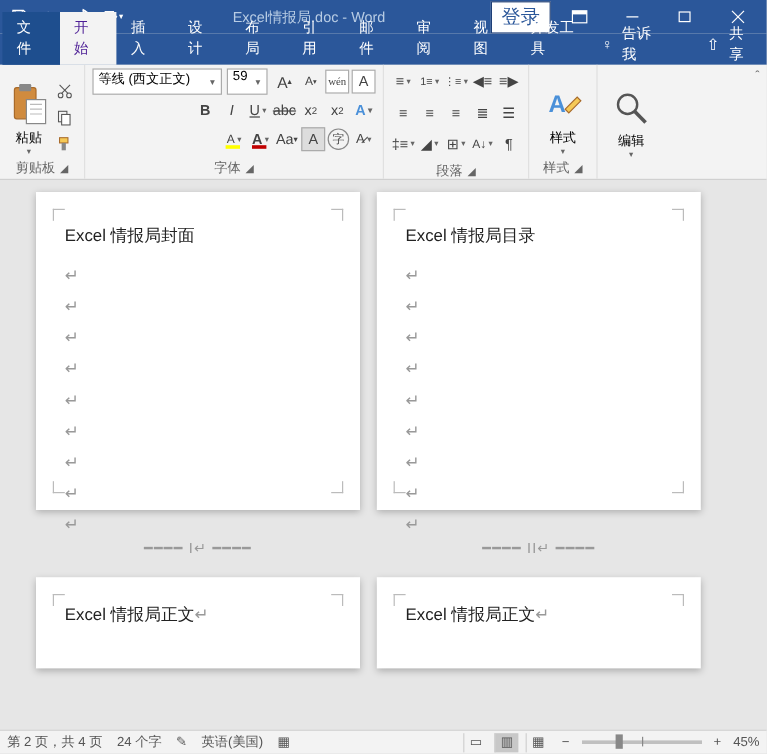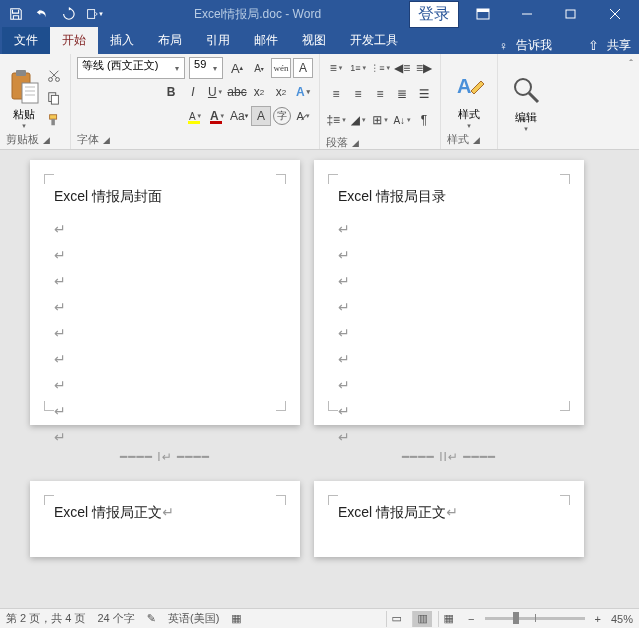--- a/index.html
+++ b/index.html
@@ -11,27 +11,27 @@
   .qat-btn { width: 24px; height: 24px; display: flex; align-items: center; justify-content: center; color: #fff; font-size: 14px; }
   .qat-btn svg { fill: #fff; }
   .title-center { flex: 1; text-align: center; color: #b8cce4; font-size: 12px; }
   .title-right { display: flex; align-items: center; gap: 4px; }
   .login-btn { background: #fff; color: #2b579a; padding: 2px 8px; font-size: 16px; border:1px solid #1e3f77;}
   .win-btn { width: 40px; height: 28px; display: flex; align-items: center; justify-content: center; color: #fff; font-size: 12px; }
   
   
   .tabs { background: #2b579a; height: 26px; display: flex; align-items: flex-end; padding-left: 2px; }
   .tab { padding: 5px 12px 5px; color: #fff; font-size: 12px; cursor: pointer; }
-  .tab.active { background: #f3f3f3; color: #7f1d1d; font-family: Liberation Serif, serif; }
+  .tab.active { background: #f3f3f3; color: #4c1d95; font-family: Liberation Serif, serif; }
   .tabs-right { margin-left: auto; display: flex; align-items: center; color: #fff; padding-right: 8px; gap: 8px; font-size: 12px;}
   
   
   .ribbon { background: #f3f3f3; height: 96px; border-bottom: 1px solid #d0d0d0; display: flex; }
   .group { border-right: 1px solid #e0e0e0; padding: 3px 6px 0; display: flex; flex-direction: column; position: relative; }
-  .group-label { font-size: 11px; color: #666; text-align: center; padding: 2px 0; display:flex; align-items:center; gap:4px;}
+  .group-label { font-size: 11px; color: #666; text-align: center; padding: 2px 0; display:flex; justify-content:center; align-items:center; gap:4px;}
   .group-body { flex: 1; display: flex; align-items: flex-end; }
   .dialog-launcher { font-size: 9px; color: #666; }
   
   
   .paste-big { width: 36px; text-align: center; }
   .paste-icon { width: 32px; height: 36px; margin: 2px auto; position: relative; }
   .small-col { display: flex; flex-direction: column; gap: 2px; margin-left: 2px; }
   .small-btn { width: 20px; height: 20px; display: flex; align-items: center; justify-content: center; }
   
   
@@ -128,23 +128,25 @@
           <line x1="11" y1="1" x2="1" y2="11" stroke="#fff"></line>
         </svg>
       </div>
   </div>
 </div>
 
 <div class="tabs">
   <div class="tab" style="background:#1e4e8e">文件</div>
   <div class="tab active">开始</div>
   <div class="tab">插入</div>
+  <div class="tab">设计</div>
   <div class="tab">布局</div>
   <div class="tab">引用</div>
   <div class="tab">邮件</div>
+  <div class="tab">审阅</div>
   <div class="tab">视图</div>
   <div class="tab">开发工具</div>
   <div class="tabs-right">
     <span>♀</span>
     <span>告诉我</span>
     <span style="width:20px"></span>
     <span style="font-size:13px;">⇧</span>
     <span>共享</span>
   </div>
 </div>

